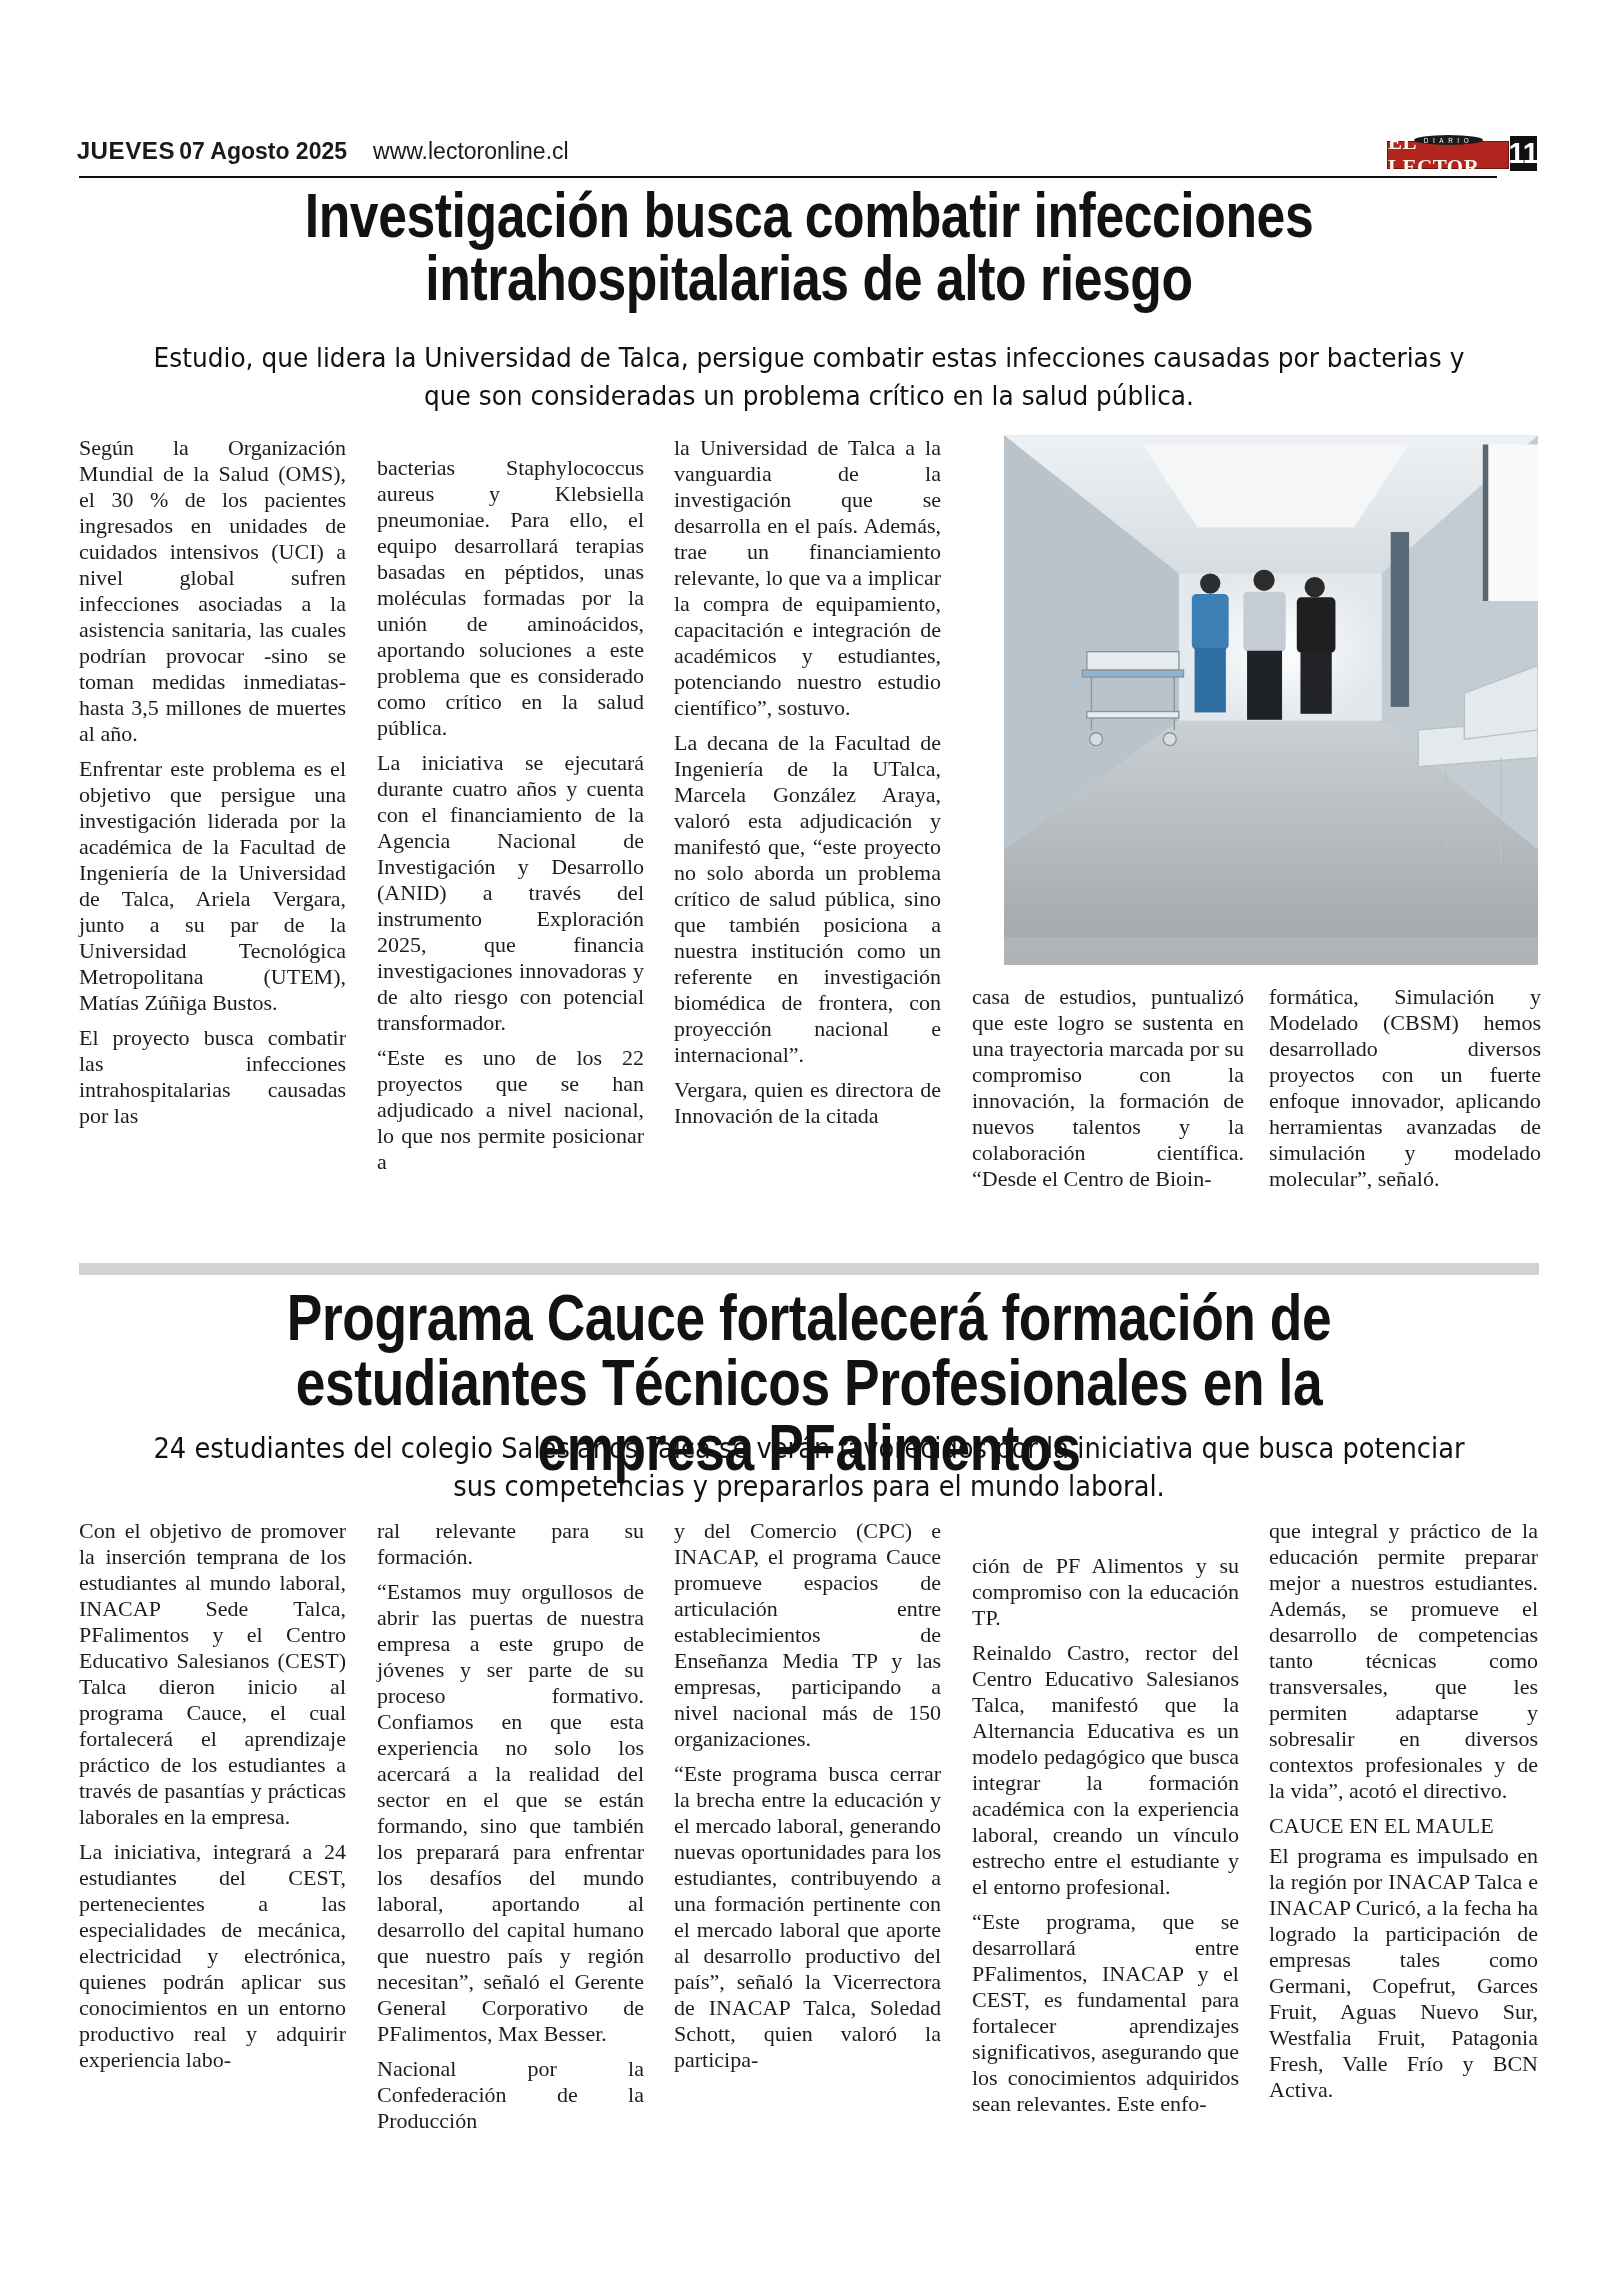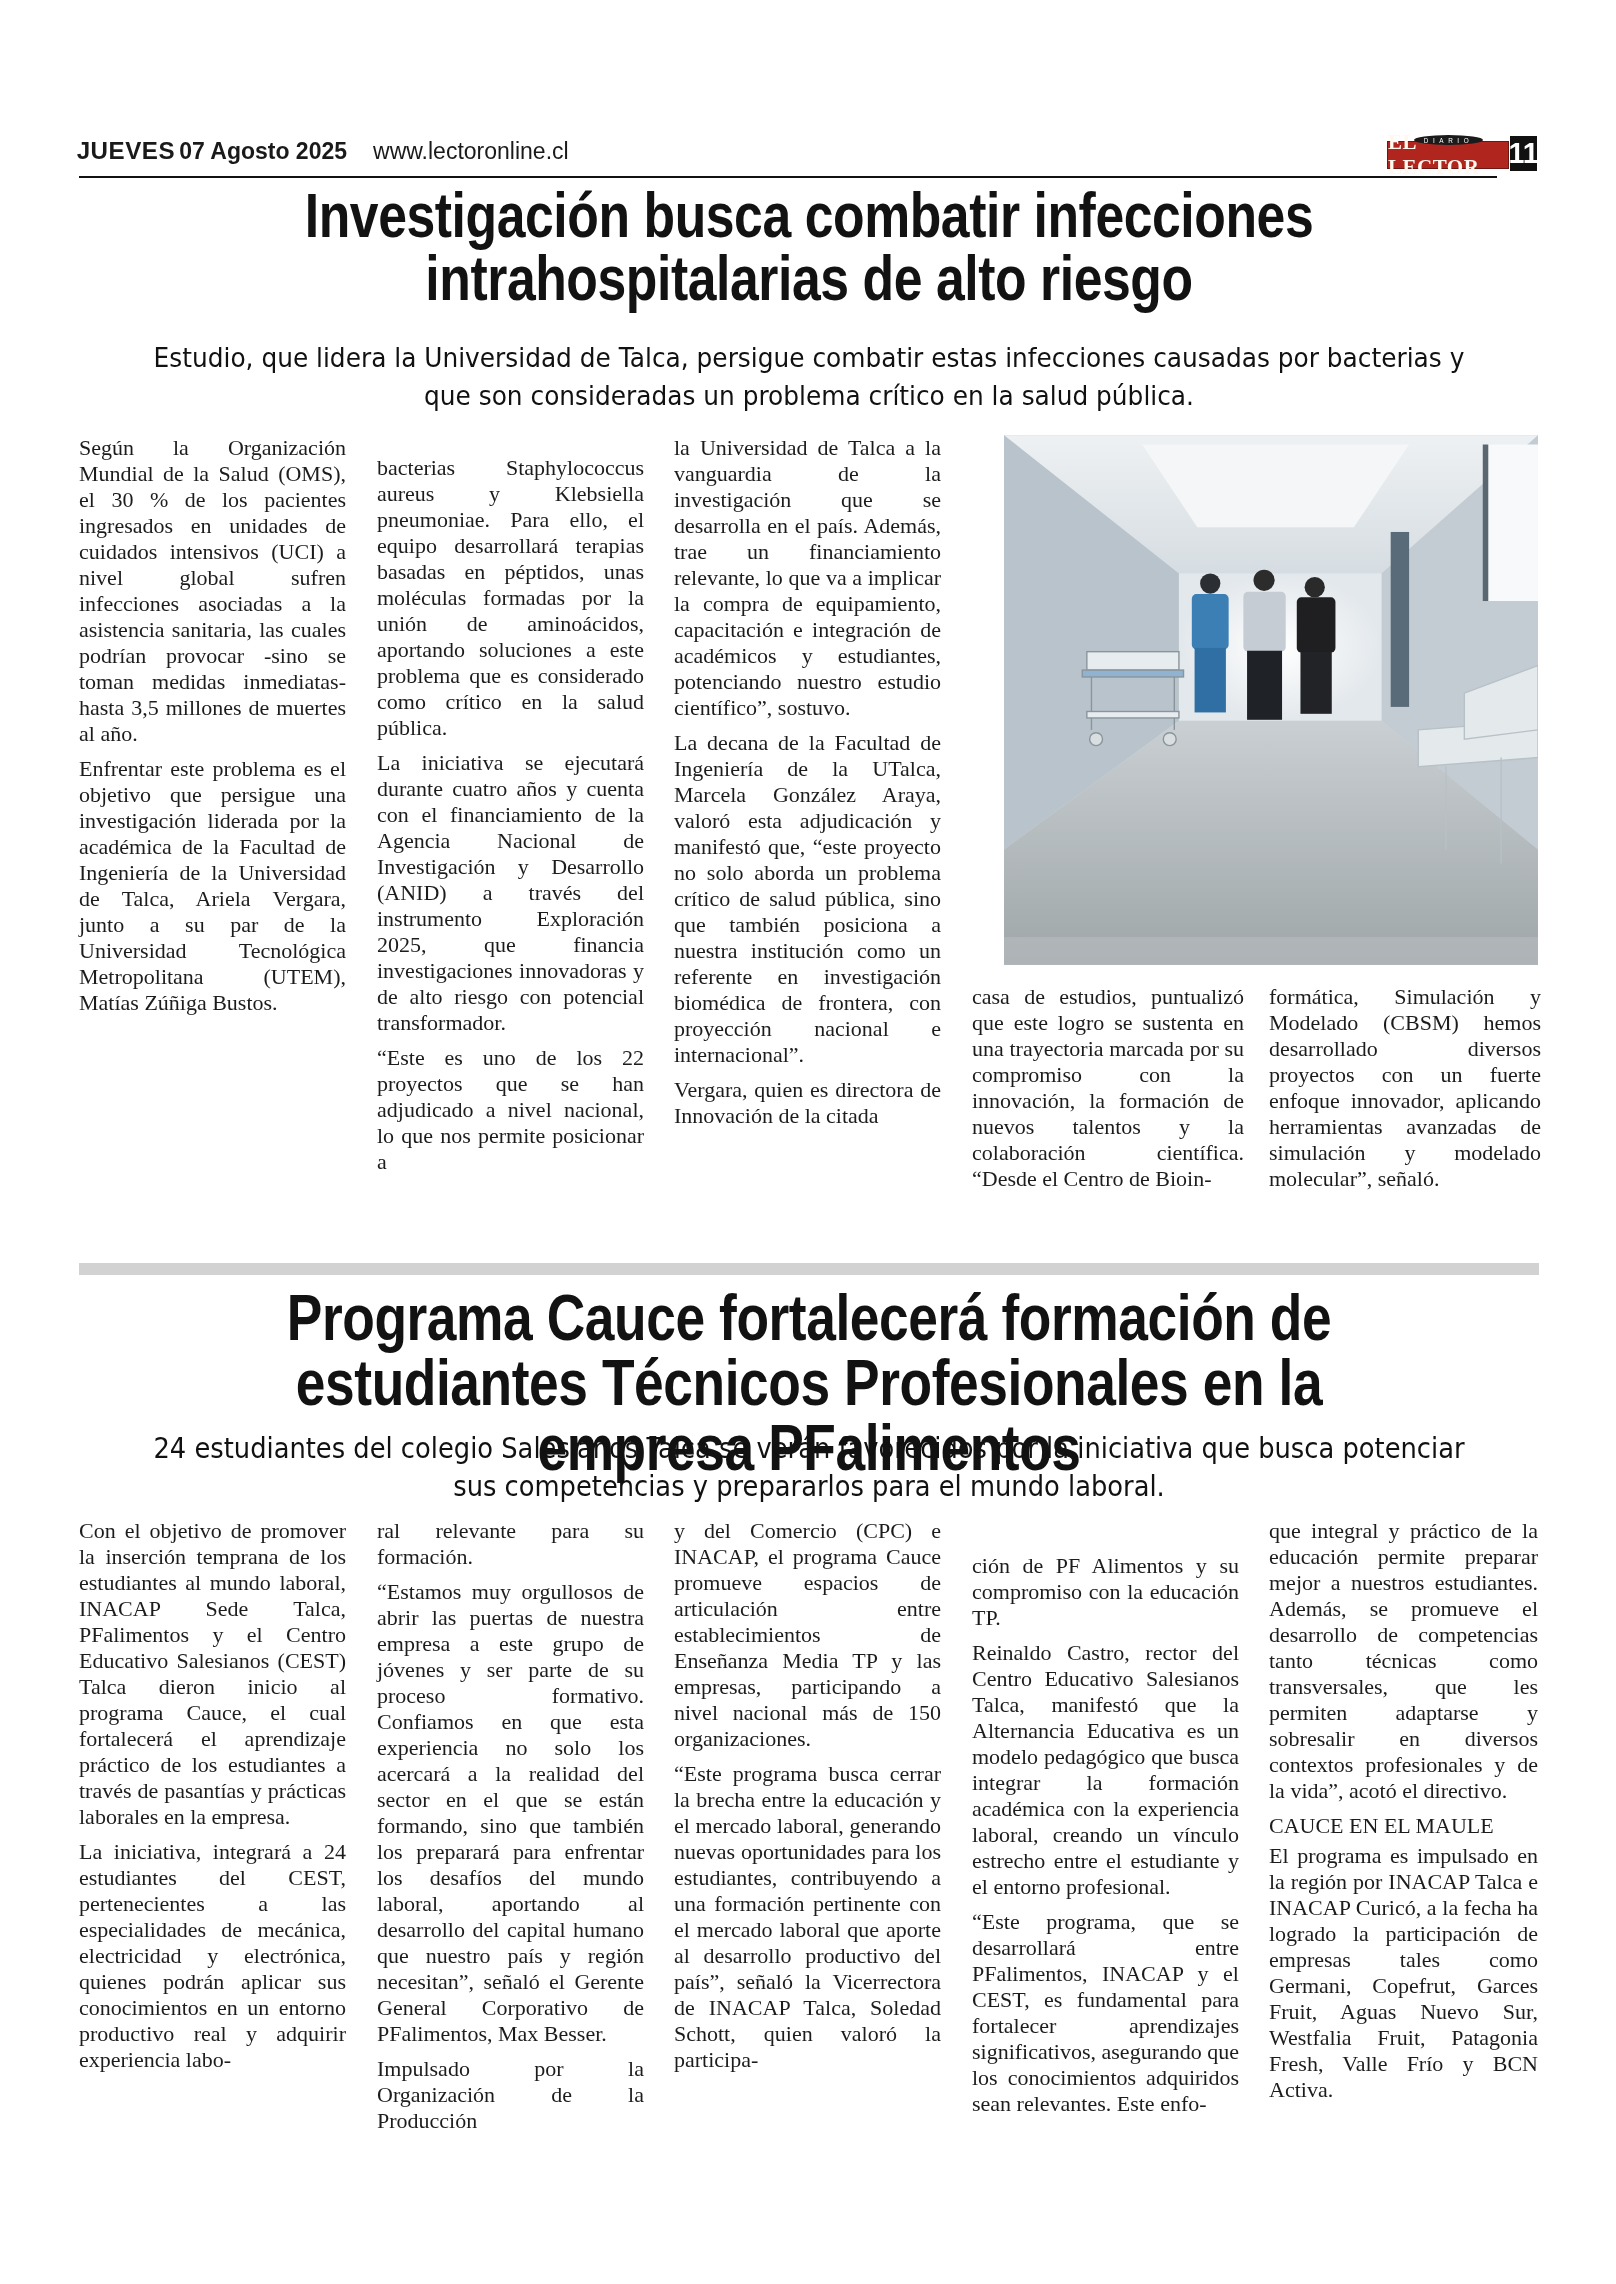--- a/index.html
+++ b/index.html
@@ -52,20 +52,21 @@
 </div>
 <div class="abs logo-top">DIARIO</div>
 <div class="abs pagenum">11</div>
 
 <div class="abs headline h1">Investigación busca combatir infecciones intrahospitalarias de alto riesgo</div>
 <div class="abs deck deck1">Estudio, que lidera la Universidad de Talca, persigue combatir estas infecciones causadas por bacterias y que son consideradas un problema crítico en la salud pública.</div>
 
 <div class="abs col c1">
   <p>Según la Organización Mundial de la Salud (OMS), el 30 % de los pacientes ingresados en unidades de cuidados intensivos (UCI) a nivel global sufren infecciones asociadas a la asistencia sanitaria, las cuales podrían provocar -sino se toman medidas inmediatas- hasta 3,5 millones de muertes al año.</p>
   <p>Enfrentar este problema es el objetivo que persigue una investigación liderada por la académica de la Facultad de Ingeniería de la Universidad de Talca, Ariela Vergara, junto a su par de la Universidad Tecnológica Metropolitana (UTEM), Matías Zúñiga Bustos.</p>
+  <p>El proyecto busca combatir las infecciones intrahospitalarias causadas por las</p>
 </div>
 <div class="abs col c2">
   <p>bacterias Staphylococcus aureus y Klebsiella pneumoniae. Para ello, el equipo desarrollará terapias basadas en péptidos, unas moléculas formadas por la unión de aminoácidos, aportando soluciones a este problema que es considerado como crítico en la salud pública.</p>
   <p>La iniciativa se ejecutará durante cuatro años y cuenta con el financiamiento de la Agencia Nacional de Investigación y Desarrollo (ANID) a través del instrumento Exploración 2025, que financia investigaciones innovadoras y de alto riesgo con potencial transformador.</p>
   <p>“Este es uno de los 22 proyectos que se han adjudicado a nivel nacional, lo que nos permite posicionar a</p>
 </div>
 <div class="abs col c3">
   <p>la Universidad de Talca a la vanguardia de la investigación que se desarrolla en el país. Además, trae un financiamiento relevante, lo que va a implicar la compra de equipamiento, capacitación e integración de académicos y estudiantes, potenciando nuestro estudio científico”, sostuvo.</p>
   <p>La decana de la Facultad de Ingeniería de la UTalca, Marcela González Araya, valoró esta adjudicación y manifestó que, “este proyecto no solo aborda un problema crítico de salud pública, sino que también posiciona a nuestra institución como un referente en investigación biomédica de frontera, con proyección nacional e internacional”.</p>
   <p>Vergara, quien es directora de Innovación de la citada</p>
@@ -139,21 +140,21 @@
 <div class="abs headline h2">Programa Cauce fortalecerá formación de estudiantes Técnicos Profesionales en la empresa PFalimentos</div>
 <div class="abs deck deck2">24 estudiantes del colegio Salesianos Talca se verán favorecidos por la iniciativa que busca potenciar sus competencias y prepararlos para el mundo laboral.</div>
 
 <div class="abs col a2c1">
   <p>Con el objetivo de promover la inserción temprana de los estudiantes al mundo laboral, INACAP Sede Talca, PFalimentos y el Centro Educativo Salesianos (CEST) Talca dieron inicio al programa Cauce, el cual fortalecerá el aprendizaje práctico de los estudiantes a través de pasantías y prácticas laborales en la empresa.</p>
   <p>La iniciativa, integrará a 24 estudiantes del CEST, pertenecientes a las especialidades de mecánica, electricidad y electrónica, quienes podrán aplicar sus conocimientos en un entorno productivo real y adquirir experiencia labo-</p>
 </div>
 <div class="abs col a2c2">
   <p>ral relevante para su formación.</p>
   <p>“Estamos muy orgullosos de abrir las puertas de nuestra empresa a este grupo de jóvenes y ser parte de su proceso formativo. Confiamos en que esta experiencia no solo los acercará a la realidad del sector en el que se están formando, sino que también los preparará para enfrentar los desafíos del mundo laboral, aportando al desarrollo del capital humano que nuestro país y región necesitan”, señaló el Gerente General Corporativo de PFalimentos, Max Besser.</p>
-  <p>Impulsado por la Organización de la Producción</p>
+  <p>Nacional por la Confederación de la Producción</p>
 </div>
 <div class="abs col a2c3">
   <p>y del Comercio (CPC) e INACAP, el programa Cauce promueve espacios de articulación entre establecimientos de Enseñanza Media TP y las empresas, participando a nivel nacional más de 150 organizaciones.</p>
   <p>“Este programa busca cerrar la brecha entre la educación y el mercado laboral, generando nuevas oportunidades para los estudiantes, contribuyendo a una formación pertinente con el mercado laboral que aporte al desarrollo productivo del país”, señaló la Vicerrectora de INACAP Talca, Soledad Schott, quien valoró la participa-</p>
 </div>
 <div class="abs col a2c4">
   <p>ción de PF Alimentos y su compromiso con la educación TP.</p>
   <p>Reinaldo Castro, rector del Centro Educativo Salesianos Talca, manifestó que la Alternancia Educativa es un modelo pedagógico que busca integrar la formación académica con la experiencia laboral, creando un vínculo estrecho entre el estudiante y el entorno profesional.</p>
   <p>“Este programa, que se desarrollará entre PFalimentos, INACAP y el CEST, es fundamental para fortalecer aprendizajes significativos, asegurando que los conocimientos adquiridos sean relevantes. Este enfo-</p>
 </div>

